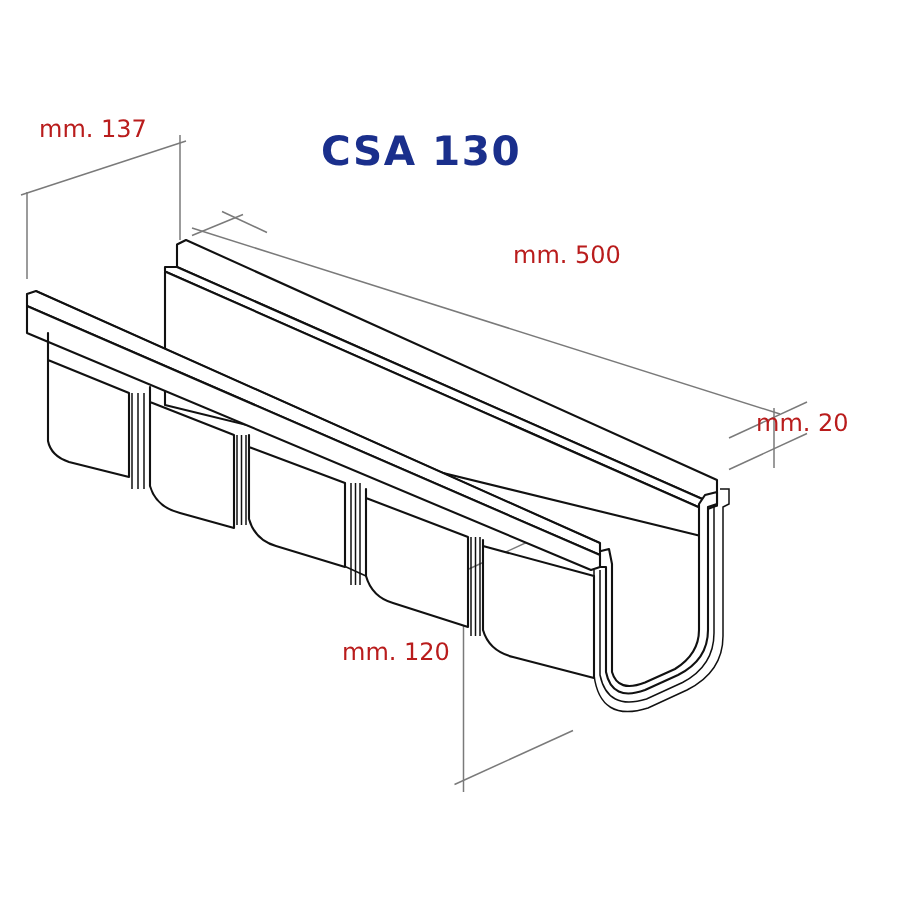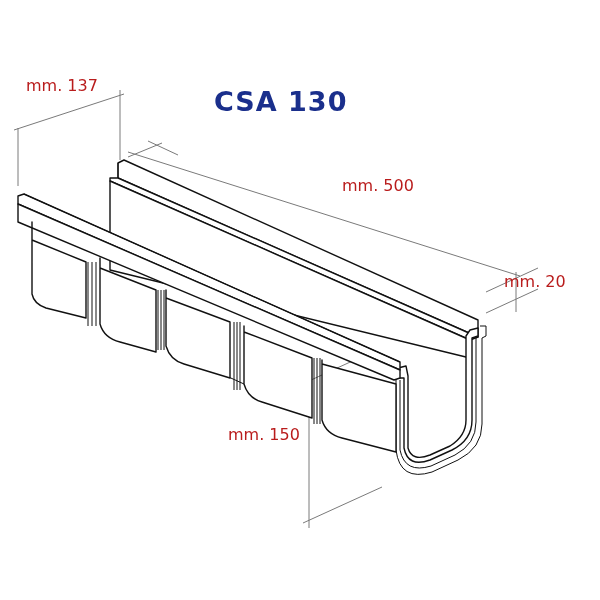--- a/index.html
+++ b/index.html
@@ -83,17 +83,17 @@
       <line class="il" x1="237" y1="322" x2="237" y2="390"></line>
       <line class="il" x1="240" y1="322" x2="240" y2="390"></line>
       <line class="il" x1="314" y1="358" x2="314" y2="424"></line>
       <line class="il" x1="317" y1="358" x2="317" y2="424"></line>
       <line class="il" x1="320" y1="358" x2="320" y2="424"></line>
     </g>
   </svg>
 
   <div class="title">CSA 130</div>
   <div class="dim" style="left:26px; top:76px;">mm. 137</div>
-  <div class="dim" style="left:342px; top:176px;text-align:right;">mm. 500</div>
+  <div class="dim" style="left:342px; top:160px;text-align:right;">mm. 500</div>
   <div class="dim" style="left:504px; top:272px;">mm. 20</div>
-  <div class="dim" style="left:228px; top:425px;">mm. 150</div>
+  <div class="dim" style="left:228px; top:425px;">mm. 120</div>
 
 </div>
 
 </body></html>

